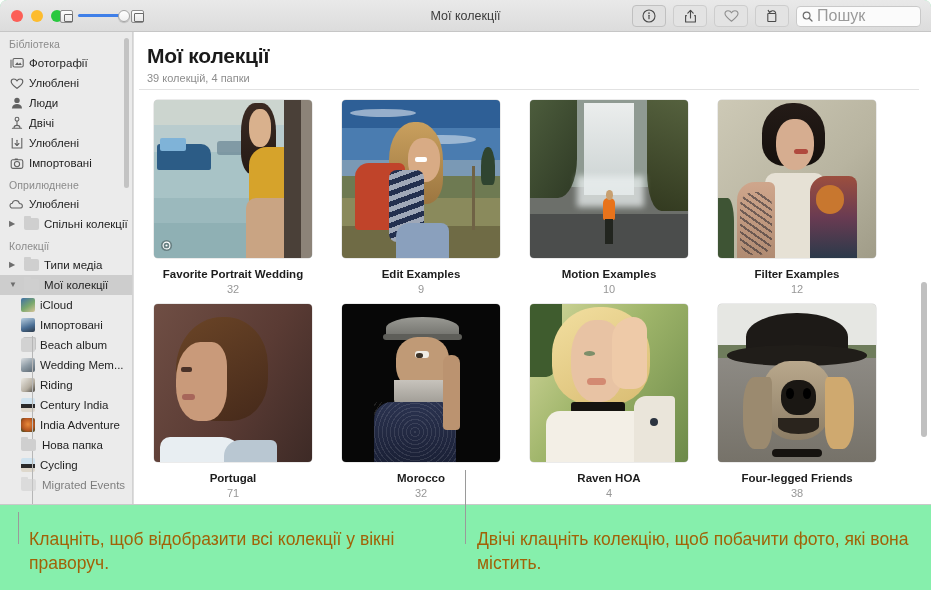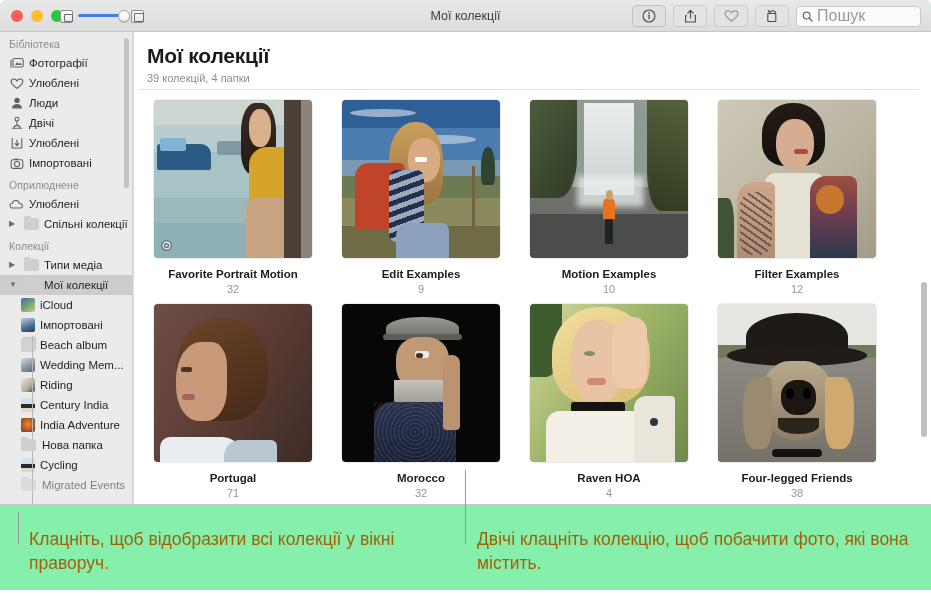--- a/index.html
+++ b/index.html
@@ -330,21 +330,21 @@
               <div style="position:absolute;left:58%;top:62%;width:34%;height:38%;background:#c9a483;border-radius:10px 4px 0 0;"></div>
               <div style="position:absolute;left:82%;top:0;width:11%;height:100%;background:#4a4038;"></div>
               <div style="position:absolute;left:93%;top:0;width:7%;height:100%;background:#8c8378;"></div>
             </div>
             <svg class="gear-badge" viewBox="0 0 13 13">
               <circle cx="6.5" cy="6.5" r="5.6" fill="rgba(0,0,0,.28)"></circle>
               <circle cx="6.5" cy="6.5" r="3.4" fill="none" stroke="#fff" stroke-width="1.1"></circle>
               <circle cx="6.5" cy="6.5" r="1.1" fill="#fff"></circle>
             </svg>
           </div>
-          <div class="cap">Favorite Portrait Motion</div>
+          <div class="cap">Favorite Portrait Wedding</div>
           <div class="cnt">32</div>
         </div>
 
         <div class="cell">
           <div class="photo">
             <div class="ph-inner" style="background:linear-gradient(#2e5f96 0 18%,#4a7cb0 18% 38%,#7a99b5 38% 48%,#6e7a52 48% 62%,#8a8a5c 62% 80%,#6f6b45 80% 100%);">
               <div style="position:absolute;left:5%;top:6%;width:42%;height:5%;background:rgba(255,255,255,.5);border-radius:50%;"></div>
               <div style="position:absolute;left:40%;top:22%;width:45%;height:6%;background:rgba(255,255,255,.45);border-radius:50%;"></div>
               <div style="position:absolute;left:30%;top:14%;width:34%;height:52%;background:linear-gradient(#c9a05e,#9c7640);border-radius:46% 46% 30% 30%;"></div>
               <div style="position:absolute;left:42%;top:24%;width:20%;height:28%;background:#d8ab85;border-radius:45%;"></div>

